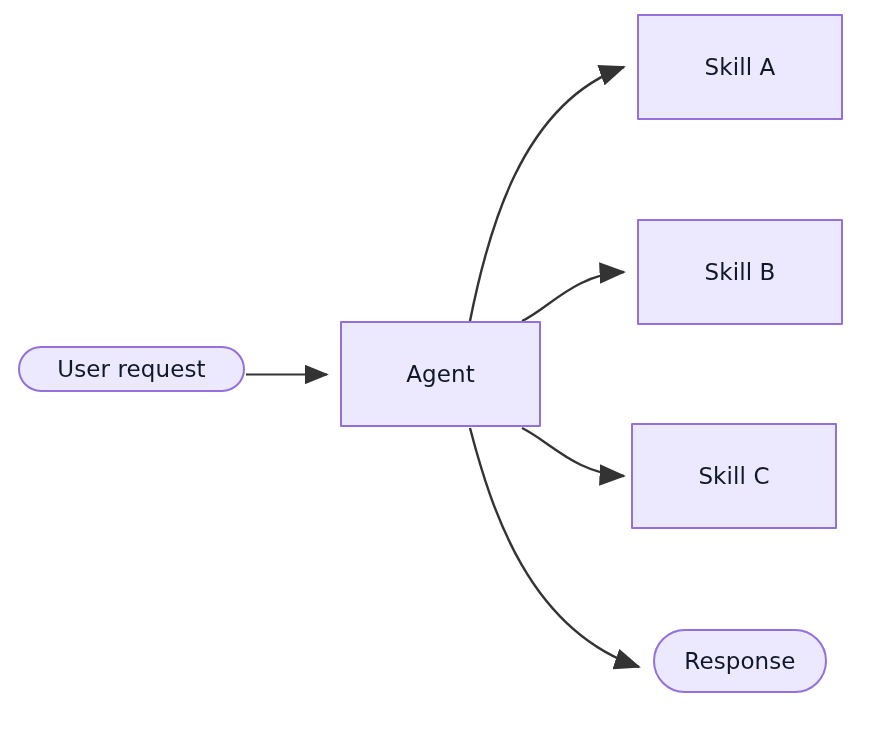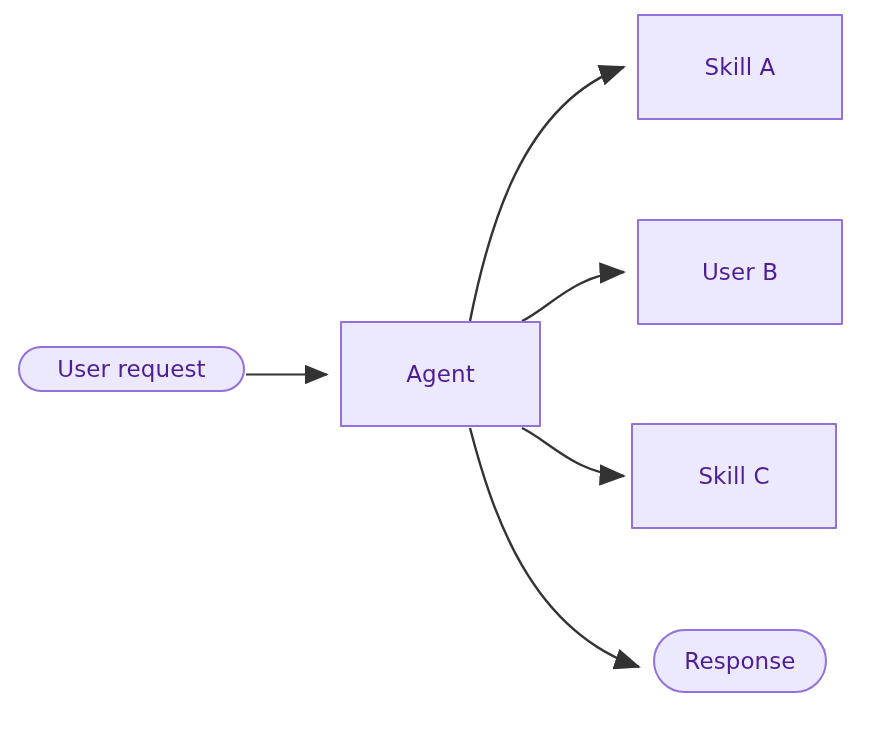--- a/index.html
+++ b/index.html
@@ -27,21 +27,21 @@
     pointer-events: none;
   }
   .node {
     position: absolute;
     box-sizing: border-box;
     display: flex;
     align-items: center;
     justify-content: center;
     background: #ece8fd;
     border: 2px solid #9370db;
-    color: #4c1d95;
+    color: #0f172a;
     font-size: 23px;
     line-height: 1;
     letter-spacing: 0.1px;
     white-space: nowrap;
   }
   .node.rect {
     border-radius: 1px;
   }
   .node.stadium {
     border-radius: 999px;
@@ -88,21 +88,21 @@
 
   <div class="node rect" id="node-agent">
     <span class="node-label">Agent</span>
   </div>
 
   <div class="node rect" id="node-skill-a">
     <span class="node-label">Skill A</span>
   </div>
 
   <div class="node rect" id="node-skill-b">
-    <span class="node-label">User B</span>
+    <span class="node-label">Skill B</span>
   </div>
 
   <div class="node rect" id="node-skill-c">
     <span class="node-label">Skill C</span>
   </div>
 
   <div class="node stadium" id="node-response">
     <span class="node-label">Response</span>
   </div>
 

